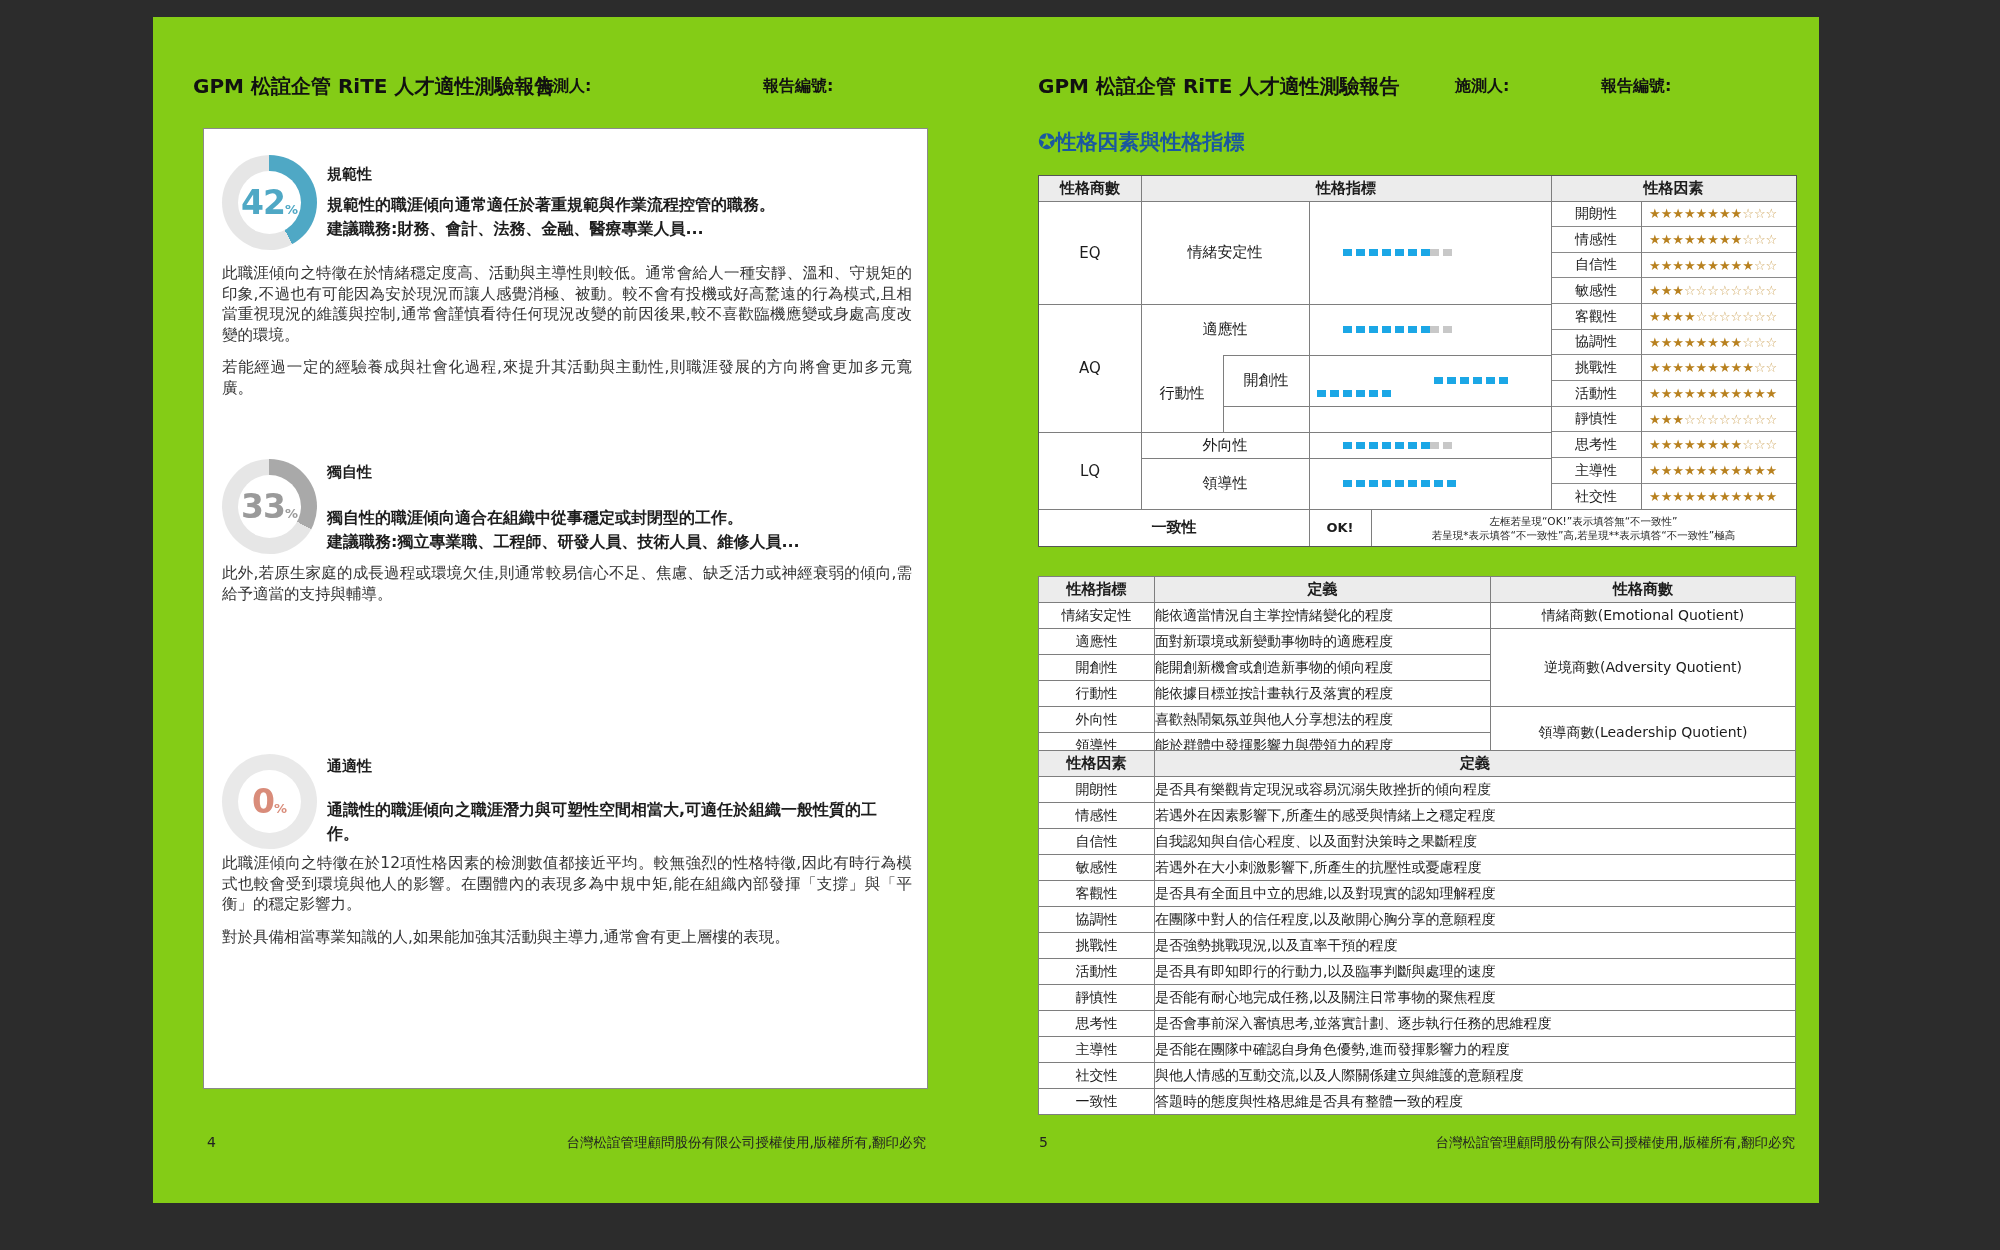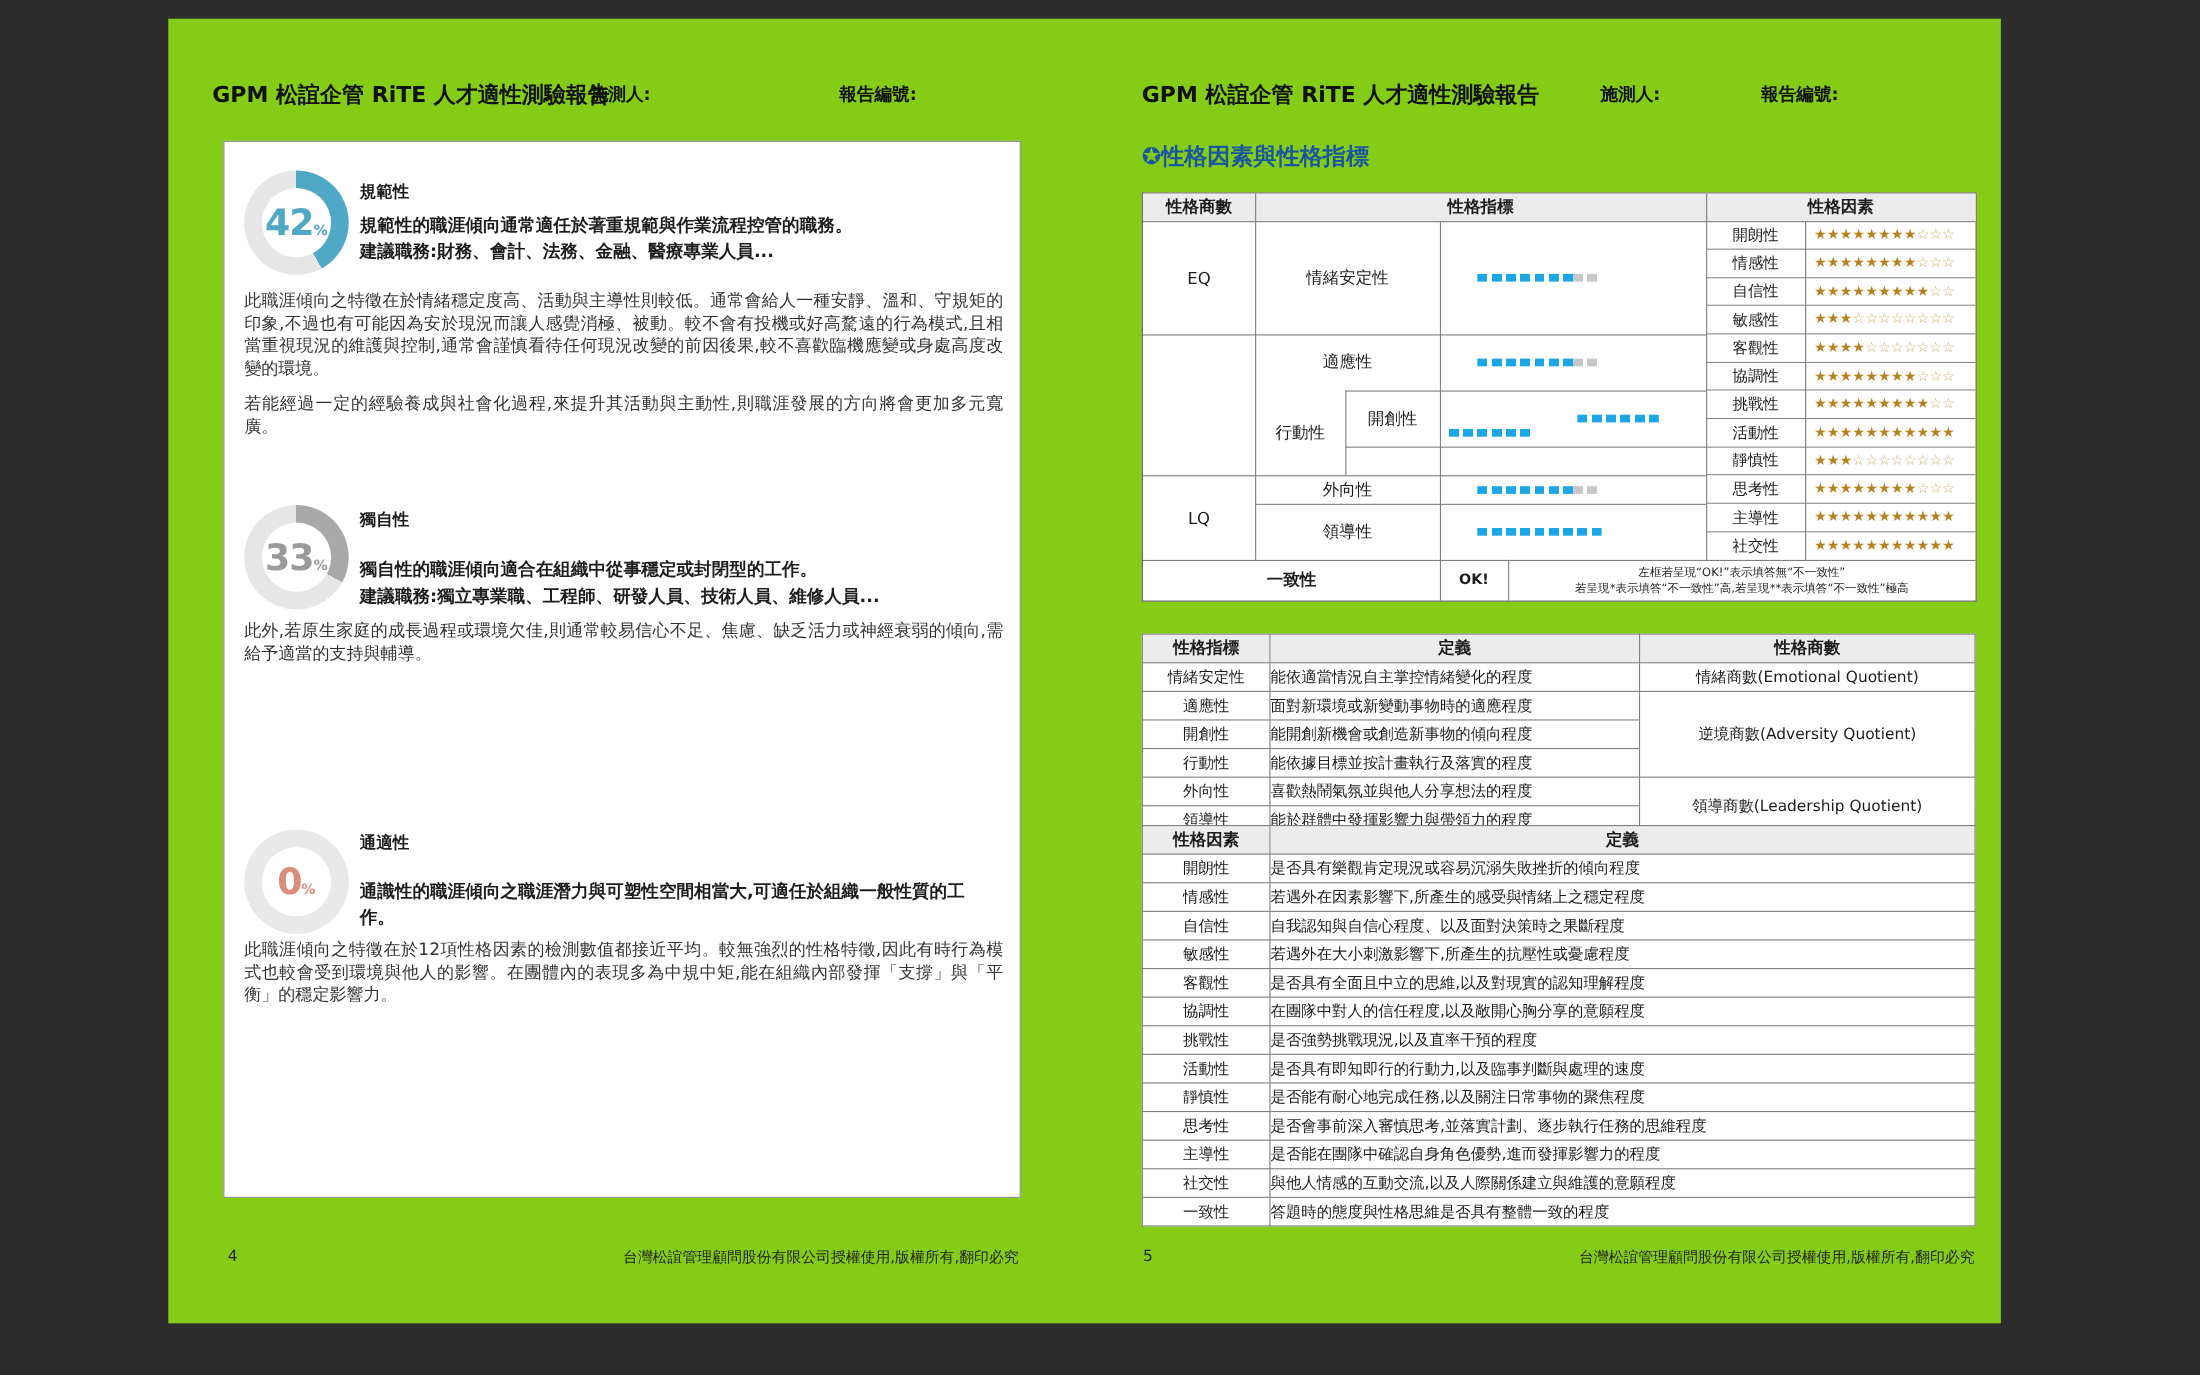--- a/index.html
+++ b/index.html
@@ -96,40 +96,42 @@
     <div class="donut-hole">
       <span class="pct-wrap" style="color: rgb(217, 140, 122);"><span class="pct-num">0</span><span class="pct-sign">%</span></span>
     </div>
   </div>
   <span class="abs sec-heading" style="left:174px;top:740px">通適性</span>
   <div class="abs sec-sub" style="left:174px;top:781px;width:580px">
     <span style="display:block">通識性的職涯傾向之職涯潛力與可塑性空間相當大,可適任於組織一般性質的工作。</span>
   </div>
   <div class="abs sec-body" style="left:69px;top:836px">
     <p>此職涯傾向之特徵在於12項性格因素的檢測數值都接近平均。較無強烈的性格特徵,因此有時行為模式也較會受到環境與他人的影響。在團體內的表現多為中規中矩,能在組織內部發揮「支撐」與「平衡」的穩定影響力。</p>
+    <p>對於具備相當專業知識的人,如果能加強其活動與主導力,通常會有更上層樓的表現。</p>
   </div>
 
   <span class="abs page-num" style="left:54px;top:1117px">4</span>
   <div class="abs foot-copy" style="left:273px;top:1117px;width:500px">台灣松誼管理顧問股份有限公司授權使用,版權所有,翻印必究</div>
 
   <span class="abs hdr-title" style="left:885px;top:56px">GPM 松誼企管 RiTE 人才適性測驗報告</span>
   <span class="abs hdr-label" style="left:1302px;top:59px">施測人:</span>
   <span class="abs hdr-label" style="left:1448px;top:59px">報告編號:</span>
 
   <div class="abs blue-heading" style="left:885px;top:111px">
     <span>✪</span><span>性格因素與性格指標</span>
   </div>
 
   <div class="abs matrix" style="left:885px;top:158px">
     <div class="abs mhead-bg"></div>
     <div class="abs mhead" style="left:0;top:0;width:102px">性格商數</div>
     <div class="abs mhead" style="left:102px;top:0;width:410px">性格指標</div>
     <div class="abs mhead" style="left:512px;top:0;width:245px">性格因素</div>
 
     <div class="abs mcell" style="left:0;top:25px;width:102px;height:103px">EQ</div>
+    <div class="abs mcell" style="left:0;top:128px;width:102px;height:128px">AQ</div>
     <div class="abs mcell" style="left:0;top:256px;width:102px;height:77px">LQ</div>
 
     <div class="abs mcell" style="left:102px;top:25px;width:168px;height:103px">情緒安定性</div>
     <div class="abs mcell" style="left:102px;top:128px;width:168px;height:51px">適應性</div>
     <div class="abs mcell" style="left:184px;top:179px;width:86px;height:51px">開創性</div>
     <div class="abs mcell" style="left:102px;top:179px;width:82px;height:77px">行動性</div>
     <div class="abs mcell" style="left:102px;top:256px;width:168px;height:26px">外向性</div>
     <div class="abs mcell" style="left:102px;top:282px;width:168px;height:51px">領導性</div>
 
     <div class="mbar" style="left: 278px; top: 73px; padding-left: 26px;">

